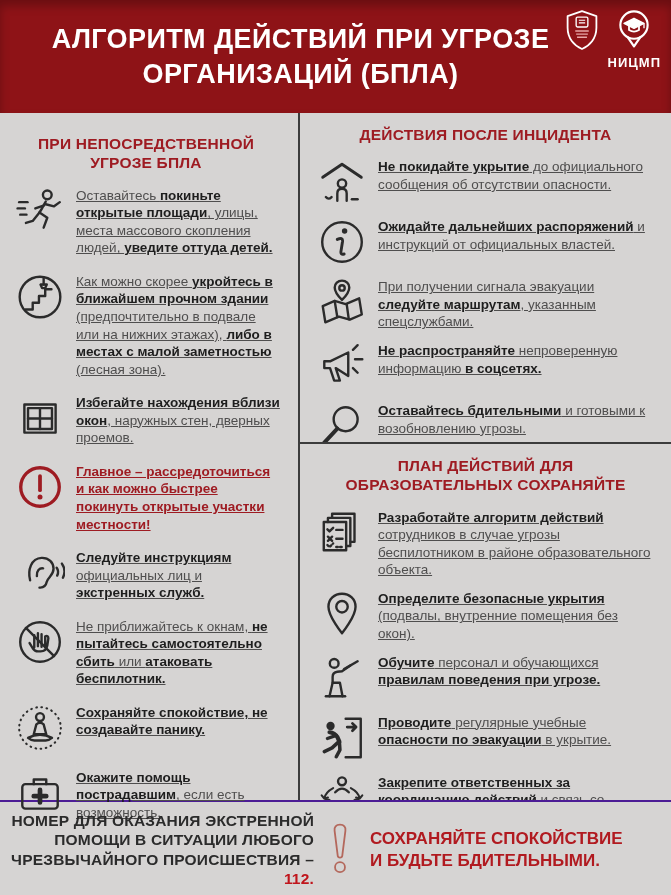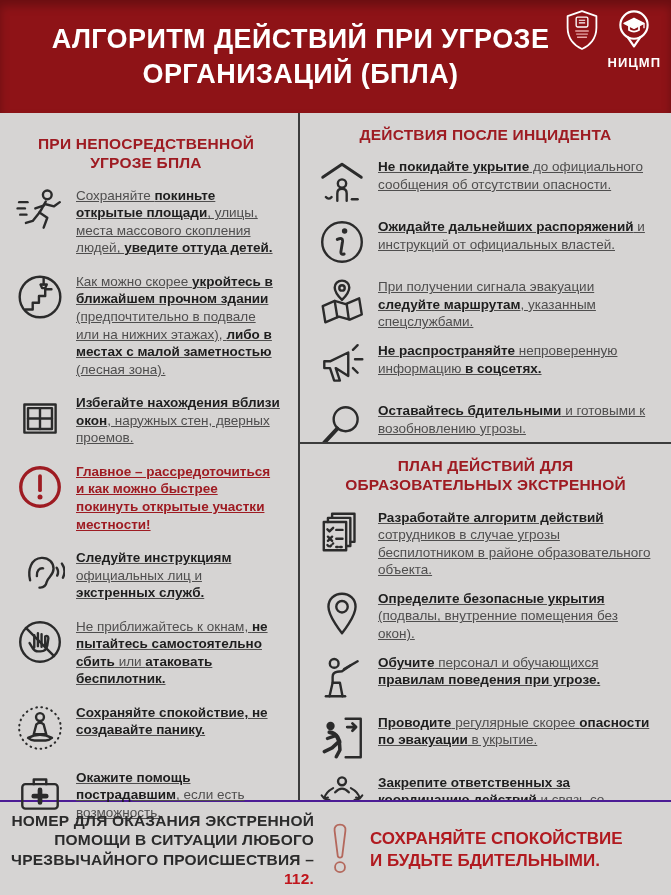--- a/index.html
+++ b/index.html
@@ -98,21 +98,21 @@
                 <path d="M29.5 15 C27 19 26 22 23.5 25.5"></path>
                 <path d="M28 18.5 L19.5 21.5"></path>
                 <path d="M29.5 17.5 L37.5 19.5 L43 15.5"></path>
                 <path d="M23.5 25.5 L31 30.5 L27.5 40"></path>
                 <path d="M23.5 25.5 L17 33.5 L10.5 35.5"></path>
                 <path d="M4 15.5 H12"></path>
                 <path d="M2.5 21.5 H9.5"></path>
                 <path d="M5 27.5 H11"></path>
               </svg>
             </div>
-            <div class="item-text"><span>Сохраняйте </span><b>покиньте открытые площади</b><span>, улицы, места массового скопления людей, </span><b>уведите оттуда детей.</b></div>
+            <div class="item-text"><span>Оставайтесь </span><b>покиньте открытые площади</b><span>, улицы, места массового скопления людей, </span><b>уведите оттуда детей.</b></div>
           </div>
           <div class="item">
             <div class="item-icon-wrap">
               <svg class="item-icon" viewBox="0 0 48 48">
                 <circle cx="24" cy="24" r="19.5"></circle>
                 <path d="M27.5 5.5 V12"></path>
                 <path d="M24.5 12 h6 l-1.5 3.5 h-3 Z"></path>
                 <path d="M10 36 H17 V29.5 H23 V23 H29 V16.5 H35"></path>
               </svg>
             </div>
@@ -237,21 +237,21 @@
                 </svg>
               </div>
               <div class="item-text"><b>Оставайтесь бдительными</b><span> и готовыми к возобновлению угрозы.</span></div>
             </div>
           </div>
       </div>
       <div class="hdivider"></div>
       <div class="right-sec2">
         <div class="section-title">
           <div>ПЛАН ДЕЙСТВИЙ ДЛЯ</div>
-          <div>ОБРАЗОВАТЕЛЬНЫХ ЭКСТРЕННОЙ</div>
+          <div>ОБРАЗОВАТЕЛЬНЫХ СОХРАНЯЙТЕ</div>
         </div>
         <div id="right2-items">
             <div class="item">
               <div class="item-icon-wrap">
                 <svg class="item-icon" viewBox="0 0 48 48">
                   <path d="M14.5 9.5 v-4 h21.5 v27 h-4"></path>
                   <path d="M10.5 13.5 v-4 h21.5 v27 h-4"></path>
                   <rect x="6.5" y="13.5" width="21.5" height="27"></rect>
                   <path d="M10 20.5 l2 2 3.5-3.5 M18.5 21 h6"></path>
                   <path d="M10.5 27.5 l4 4 M14.5 27.5 l-4 4 M18.5 29.5 h6"></path>
@@ -286,21 +286,21 @@
                 <svg class="item-icon" viewBox="0 0 48 48">
                   <path d="M27.5 5.5 H42 v37 H27.5"></path>
                   <circle cx="13" cy="12.5" r="4" fill="currentColor" stroke="none"></circle>
                   <path d="M12 18.5 q5 .5 7.5 4.5 l2 4.5" stroke-width="4"></path>
                   <path d="M18.5 21.5 l-8.5 3" stroke-width="3.2"></path>
                   <path d="M21 27.5 l-6.5 6 -7.5 3.5" stroke-width="3.4"></path>
                   <path d="M21.5 28 l.5 7.5 -3.5 6.5" stroke-width="3.4"></path>
                   <path d="M29 13.5 h8 M34 10 l3.5 3.5 L34 17" stroke-width="2.6"></path>
                 </svg>
               </div>
-              <div class="item-text"><b>Проводите</b><span> регулярные скорее </span><b>опасности по эвакуации</b><span> в укрытие.</span></div>
+              <div class="item-text"><b>Проводите</b><span> регулярные учебные </span><b>опасности по эвакуации</b><span> в укрытие.</span></div>
             </div>
             <div class="item">
               <div class="item-icon-wrap">
                 <svg class="item-icon" viewBox="0 0 48 48">
                   <circle cx="24" cy="8" r="3.8"></circle>
                   <path d="M17.5 18.5 q6.5-7 13 0"></path>
                   <circle cx="10" cy="29.5" r="3.8"></circle>
                   <path d="M3.5 40 q6.5-7 13 0"></path>
                   <circle cx="38" cy="29.5" r="3.8"></circle>
                   <path d="M31.5 40 q6.5-7 13 0"></path>

